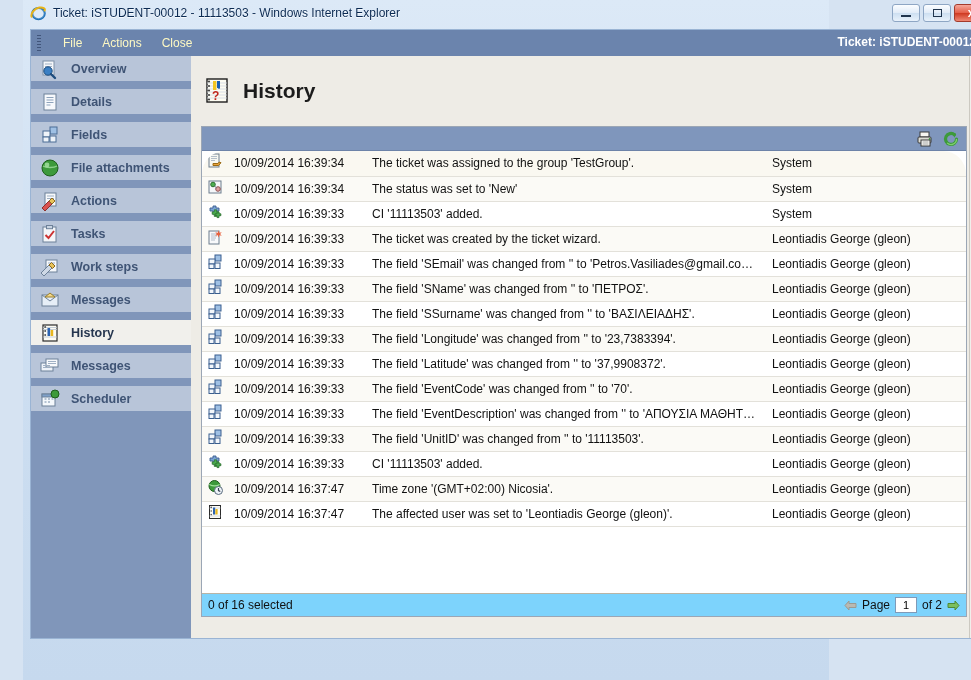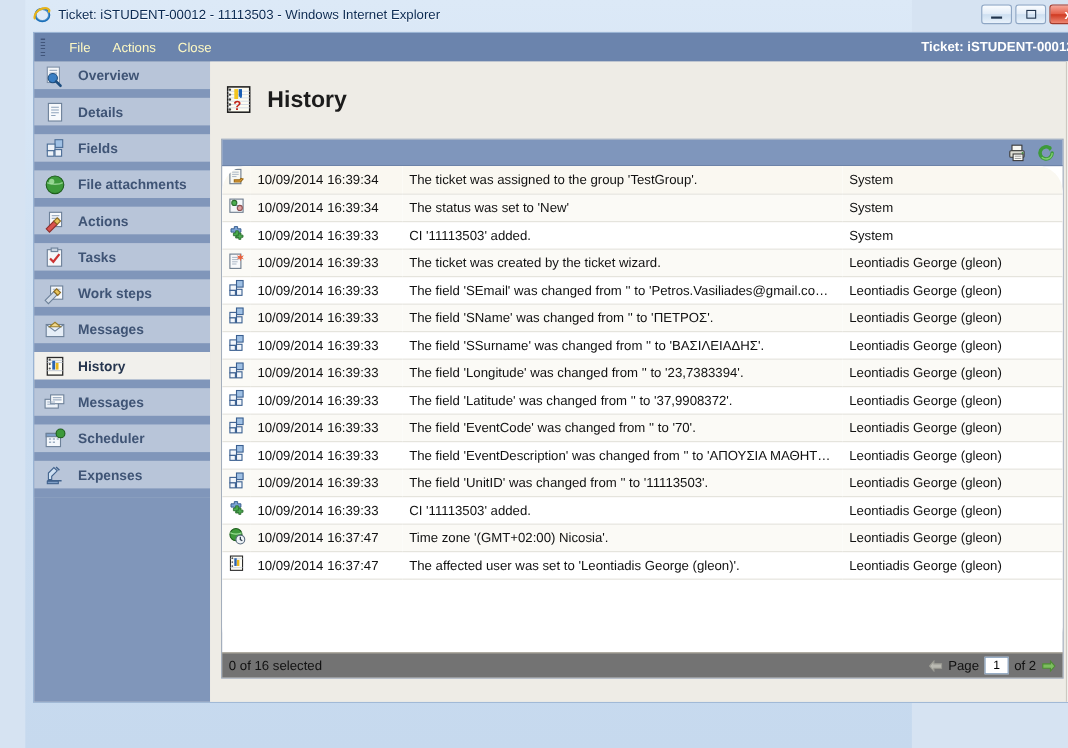--- a/index.html
+++ b/index.html
@@ -117,21 +117,21 @@
     height:25px; font-size:12px; padding:0 0 0 6px;
     border-bottom:1px solid #e3e1da; white-space:nowrap; overflow:hidden;
     text-overflow:ellipsis; color:#111;
   }
   table.grid td.c-ico { width:26px; padding:0; text-align:center; }
   tr.r-alt td { background:#fbfaf6; }
   tr.r-first td { background:#faf8f1; }
   .gridbody { flex:1 1 auto; overflow:hidden; background:#fff;border-radius:23px; }
 
   .grid-status {
-    height:23px; background:#737373; border-top:1px solid #b9b4a5;
+    height:23px; background:#7dd3fc; border-top:1px solid #b9b4a5;
     display:flex; align-items:center; padding:0 6px;
     font-size:12px; color:#111; flex:0 0 auto;
   }
   .pager { margin-left:auto; display:flex; align-items:center; gap:5px; }
   .pageinput {
     width:22px; height:16px; border:1px solid #7f9ab8; background:#fff;
     text-align:center; font-size:11px; font-family:"Liberation Sans",sans-serif;
     color:#000; padding:0;
   }
   .arr { width:13px; height:11px; display:inline-block; }
@@ -322,31 +322,20 @@
           <svg width="22" height="22" viewBox="0 0 22 22">
             <rect x="3" y="6" width="13" height="12" fill="#f4f8fc" stroke="#6d8199"></rect>
             <rect x="3" y="6" width="13" height="3" fill="#7fa0c8" stroke="#6d8199"></rect>
             <path d="M5.5 11h2M9 11h2M12.5 11h2M5.5 14h2M9 14h2" stroke="#9fb0c4" stroke-width="1.4"></path>
             <circle cx="16" cy="6" r="4" fill="#3d9a3b" stroke="#1e5e1c"></circle>
           </svg>
         </span>
         <span class="nlabel">Scheduler</span>
       </div>
 
-      <div class="navitem">
-        <span class="nav-ico">
-          <svg width="22" height="22" viewBox="0 0 22 22">
-            <path d="M4 16h13" stroke="#41628c" stroke-width="1.4"></path>
-            <path d="M5 15V9l5-5 3 3-5 5v3z" fill="#cfe0f2" stroke="#41628c"></path>
-            <path d="M12 3.5l3 3" stroke="#41628c" stroke-width="1.4"></path>
-            <rect x="4" y="16.5" width="10" height="2.2" fill="#7f9ec6" stroke="#41628c"></rect>
-          </svg>
-        </span>
-        <span class="nlabel">Expenses</span>
-      </div>
     </div>
 
     <div class="content">
 
       <div class="page-head">
         <span class="h-ico">
           <svg width="28" height="28" viewBox="0 0 28 28">
             <rect x="4" y="2" width="20" height="23" fill="#fdfcf2" stroke="#1d1d1d" stroke-width="1.4"></rect>
             <path d="M4 6h20M4 9h20M4 12h20M4 15h20M4 18h20M4 21h20" stroke="#cfd7e2" stroke-width=".8"></path>
             <rect x="10" y="4" width="3.4" height="9" fill="#f2c521"></rect>

